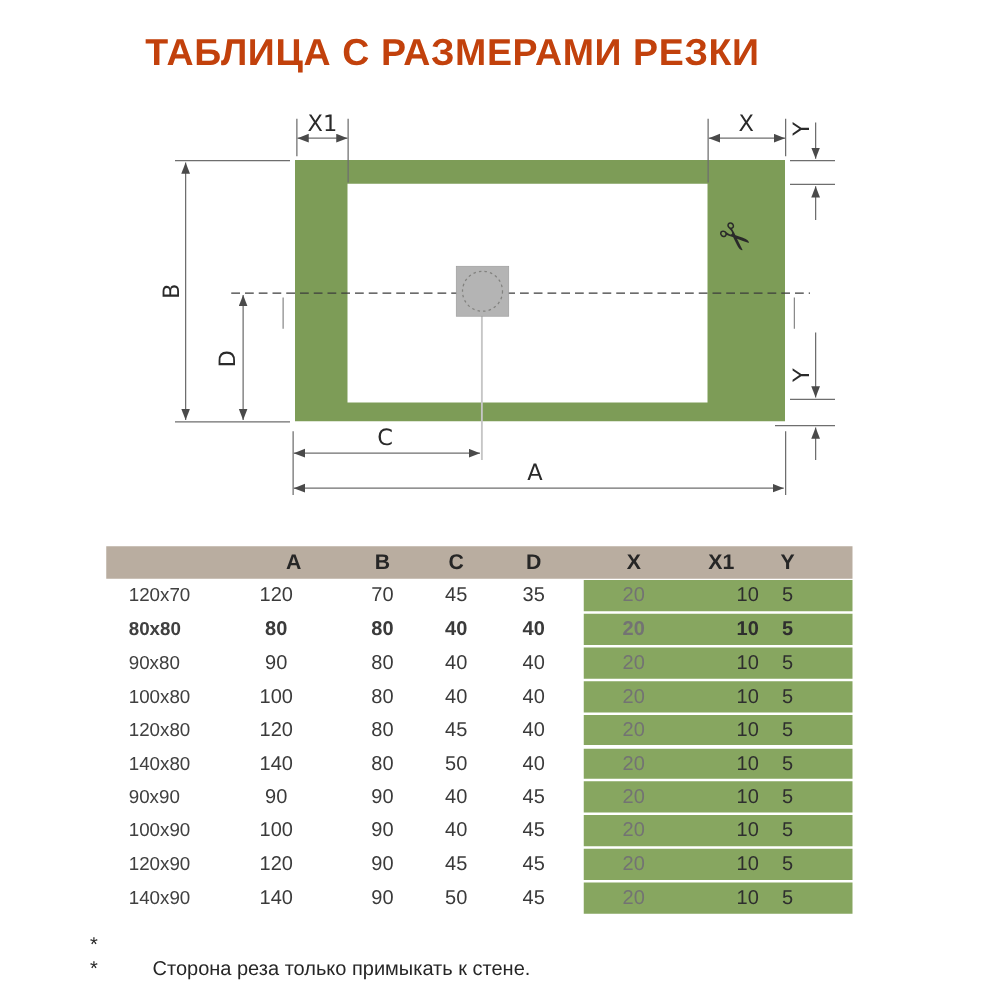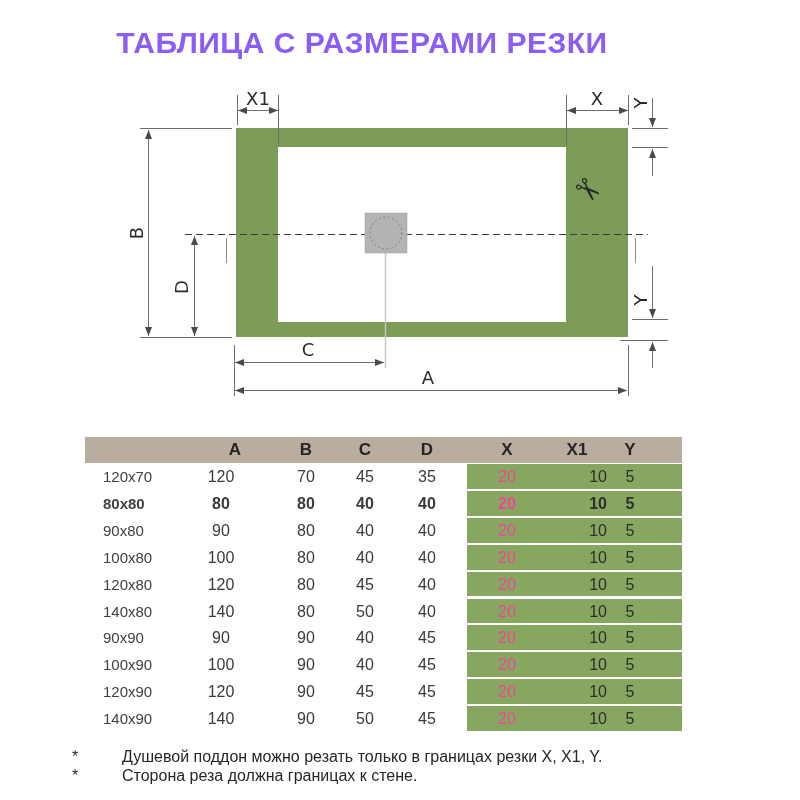--- a/index.html
+++ b/index.html
@@ -1,39 +1,39 @@
 <!DOCTYPE html>
 <html><head>
 <meta charset="utf-8">
 <style>
   html,body{margin:0;padding:0;background:#fff;}
   #canvas{position:relative;width:800px;height:800px;background:#fff;overflow:hidden;
           font-family:"Liberation Sans",sans-serif;color:#2b2b2b;}
   
   #title{position:absolute;left:0;top:26px;width:724px;text-align:center;
-         font-size:30px;font-weight:bold;letter-spacing:.5px;color:#8b5cf6;}
+         font-size:30px;font-weight:bold;letter-spacing:.5px;color:#c2410c;}
   
   #diagram{position:absolute;left:0;top:0;}
   svg text{font-family:"DejaVu Sans","Liberation Sans",sans-serif;fill:#2a2a2a;}
   .dimtxt{font-size:18px;}
   
   #cut-area-label{position:absolute;left:400px;top:407px;width:273px;text-align:right;
                   font-size:17px;font-weight:bold;color:#1f1f1f;}
   #thead{position:absolute;left:85px;top:437px;width:597px;height:26px;}
   #thead .hcell{position:absolute;top:0;height:26px;line-height:26px;width:60px;
                 text-align:center;font-size:17px;font-weight:bold;color:#262626;}
   #rows{position:absolute;left:85px;top:463px;width:597px;height:270px;}
   .t-row{position:absolute;left:0;width:597px;height:27px;}
   .band{position:absolute;left:382px;top:1px;width:215px;height:25px;}
   .cell{position:absolute;top:0;height:27px;line-height:27px;width:60px;text-align:center;
         font-size:16px;color:#3a3a3a;}
   .size-cell{left:18px;width:90px;text-align:left;font-size:15px;color:#404040;}
   .c-a{left:105px;width:62px;text-align:center;}
   .c-b{left:191px;} .c-c{left:250px;} .c-d{left:312px;}
-  .c-x{left:392px;color:#ec4899;} .c-x1{left:462px;color:#2e2e2e;text-align:right;} .c-y{left:515px;color:#2e2e2e;}
+  .c-x{left:392px;color:#737373;} .c-x1{left:462px;color:#2e2e2e;text-align:right;} .c-y{left:515px;color:#2e2e2e;}
   .h-a{left:120px;} .h-b{left:191px;} .h-c{left:250px;} .h-d{left:312px;}
   .h-x{left:392px;} .h-x1{left:462px;} .h-y{left:515px;}
   
   .footline{position:absolute;left:0;width:760px;height:19px;line-height:19px;font-size:16px;color:#262626;}
   .fmark{position:absolute;left:72px;top:0;}
   .ftext{position:absolute;left:122px;top:0;}
 </style>
 </head>
 <body>
 
@@ -235,20 +235,19 @@
         <div class="cell c-c">50</div>
         <div class="cell c-d">45</div>
         <div class="cell c-x">20</div>
         <div class="cell c-x1">10</div>
         <div class="cell c-y">5</div>
       </div>
     </div>
 
   <div class="footline" style="top:747px;">
     <span class="fmark">*</span>
-    <span class="ftext">Душевой поддон можно резать только в границах резки X, X1, Y.</span>
   </div>
   <div class="footline" style="top:766px;">
     <span class="fmark">*</span>
-    <span class="ftext">Сторона реза должна границах к стене.</span>
+    <span class="ftext">Сторона реза только примыкать к стене.</span>
   </div>
 
 </div>
 
 </body></html>

